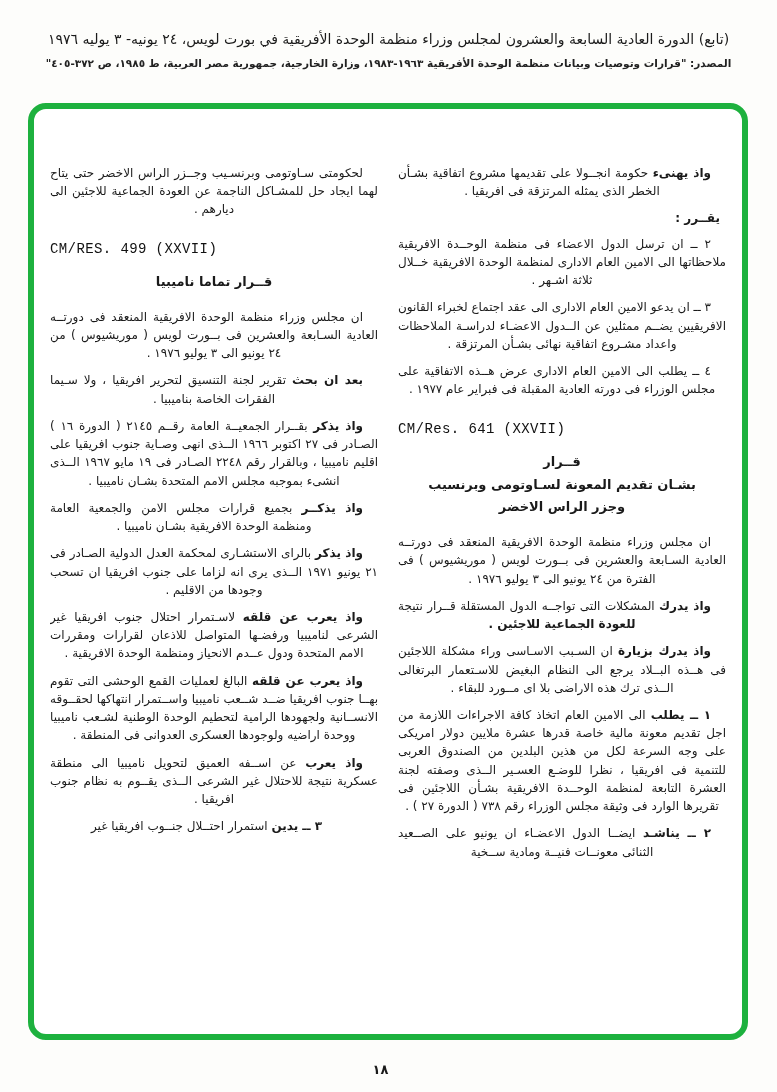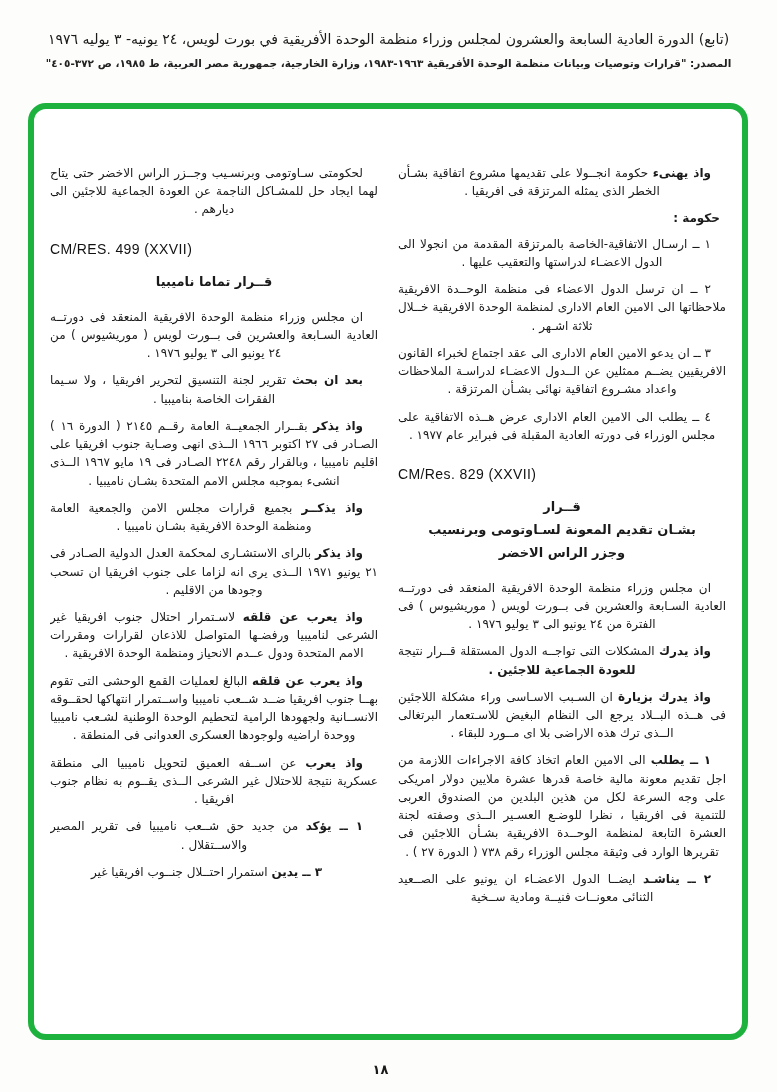--- a/index.html
+++ b/index.html
@@ -20,21 +20,21 @@
   }
   .col{
     flex:1 1 0;min-width:0;font-size:12px;line-height:1.52;
     text-align:justify;overflow:hidden;margin-top:39px;
   }
   .p{margin:0 0 9px;text-indent:15px;text-align:justify;text-align-last:center;}
   .p b{font-weight:bold;}
   .p.start{text-align:right;text-align-last:right;text-indent:6px;margin:2px 0 7px;}
   .ref{
     direction:ltr;text-align:left;unicode-bidi:isolate;
-    font-family:Liberation Sans, sans-serif;font-size:14px;letter-spacing:.4px;
+    font-family:Liberation Mono, monospace;font-size:14px;letter-spacing:.4px;
     margin:20px 2px 12px 0;color:#111;
   }
   .title{text-align:center;font-weight:bold;font-size:13px;margin:2px 0 16px;}
   .title .title-line{margin:3px 0;}
   .page-num{
     position:absolute;bottom:15px;left:0;right:16px;text-align:center;
     font-size:13px;font-weight:bold;letter-spacing:2px;
   }
 </style>
 </head>
@@ -43,26 +43,25 @@
 <div class="header">
   <div class="header-title">(تابع) الدورة العادية السابعة والعشرون لمجلس وزراء منظمة الوحدة الأفريقية في بورت لويس، ٢٤ يونيه- ٣ يوليه ١٩٧٦</div>
   <div class="header-source">المصدر: "قرارات وتوصيات وبيانات منظمة الوحدة الأفريقية ١٩٦٣-١٩٨٣، وزارة الخارجية، جمهورية مصر العربية، ط ١٩٨٥، ص ٣٧٢-٤٠٥"</div>
 </div>
 
 <div class="frame">
   <div class="content">
 
     <div class="col">
       <p class="p"><b>واذ يهنىء</b><span> حكومة انجــولا على تقديمها مشروع اتفاقية بشـأن الخطر الذى يمثله المرتزقة فى افريقيا .</span></p>
-      <p class="p start"><b>حكومة :</b></p>
-      <p class="p"><span>١ ــ ارسـال الاتفاقية-الخاصة بالمرتزقة المقدمة من انجولا الى الدول الاعضـاء لدراستها والتعقيب عليها .</span></p>
+      <p class="p start"><b>يقــرر :</b></p>
       <p class="p"><span>٢ ــ ان ترسل الدول الاعضاء فى منظمة الوحــدة الافريقية ملاحظاتها الى الامين العام الادارى لمنظمة الوحدة الافريقية خــلال ثلاثة اشـهر .</span></p>
       <p class="p"><span>٣ ــ ان يدعو الامين العام الادارى الى عقد اجتماع لخبراء القانون الافريقيين يضــم ممثلين عن الــدول الاعضـاء لدراسـة الملاحظات واعداد مشـروع اتفاقية نهائى بشـأن المرتزقة .</span></p>
       <p class="p"><span>٤ ــ يطلب الى الامين العام الادارى عرض هــذه الاتفاقية على مجلس الوزراء فى دورته العادية المقبلة فى فبراير عام ١٩٧٧ .</span></p>
-      <div class="ref">CM/Res. 829 (XXVII)</div>
+      <div class="ref">CM/Res. 641 (XXVII)</div>
       <div class="title">
         <div class="title-line">قــرار</div>
         <div class="title-line">بشـان تقديم المعونة لسـاوتومى وبرنسيب</div>
         <div class="title-line">وجزر الراس الاخضر</div>
       </div>
       <p class="p"><span>ان مجلس وزراء منظمة الوحدة الافريقية المنعقد فى دورتــه العادية السـابعة والعشرين فى بــورت لويس ( موريشيوس ) فى الفترة من ٢٤ يونيو الى ٣ يوليو ١٩٧٦ .</span></p>
       <p class="p"><b>واذ يدرك</b><span> المشكلات التى تواجــه الدول المستقلة قــرار نتيجة </span><b>للعودة الجماعية للاجئين .</b></p>
       <p class="p"><b>واذ يدرك بزيارة</b><span> ان السـبب الاسـاسى وراء مشكلة اللاجئين فى هــذه البــلاد يرجع الى النظام البغيض للاسـتعمار البرتغالى الــذى ترك هذه الاراضى بلا اى مــورد للبقاء .</span></p>
       <p class="p"><b>١ ــ يطلب</b><span> الى الامين العام اتخاذ كافة الاجراءات اللازمة من اجل تقديم معونة مالية خاصة قدرها عشرة ملايين دولار امريكى على وجه السرعة لكل من هذين البلدين من الصندوق العربى للتنمية فى افريقيا ، نظرا للوضـع العسـير الــذى وصفته لجنة العشرة التابعة لمنظمة الوحــدة الافريقية بشـأن اللاجئين فى تقريرها الوارد فى وثيقة مجلس الوزراء رقم ٧٣٨ ( الدورة ٢٧ ) .</span></p>
       <p class="p"><b>٢ ــ يناشـد</b><span> ايضــا الدول الاعضـاء ان يونيو على الصــعيد الثنائى معونــات فنيــة ومادية ســخية</span></p>
@@ -75,20 +74,19 @@
         <div class="title-line">قــرار تماما ناميبيا</div>
       </div>
       <p class="p"><span>ان مجلس وزراء منظمة الوحدة الافريقية المنعقد فى دورتــه العادية السـابعة والعشرين فى بــورت لويس ( موريشيوس ) من ٢٤ يونيو الى ٣ يوليو ١٩٧٦ .</span></p>
       <p class="p"><b>بعد ان بحث</b><span> تقرير لجنة التنسيق لتحرير افريقيا ، ولا سـيما الفقرات الخاصة بناميبيا .</span></p>
       <p class="p"><b>واذ يذكر</b><span> بقــرار الجمعيــة العامة رقــم ٢١٤٥ ( الدورة ١٦ ) الصـادر فى ٢٧ اكتوبر ١٩٦٦ الــذى انهى وصـاية جنوب افريقيا على اقليم ناميبيا ، وبالقرار رقم ٢٢٤٨ الصـادر فى ١٩ مايو ١٩٦٧ الــذى انشىء بموجبه مجلس الامم المتحدة بشـان ناميبيا .</span></p>
       <p class="p"><b>واذ يذكــر</b><span> بجميع قرارات مجلس الامن والجمعية العامة ومنظمة الوحدة الافريقية بشـان ناميبيا .</span></p>
       <p class="p"><b>واذ يذكر</b><span> بالراى الاستشـارى لمحكمة العدل الدولية الصـادر فى ٢١ يونيو ١٩٧١ الــذى يرى انه لزاما على جنوب افريقيا ان تسحب وجودها من الاقليم .</span></p>
       <p class="p"><b>واذ يعرب عن قلقه</b><span> لاسـتمرار احتلال جنوب افريقيا غير الشرعى لناميبيا ورفضـها المتواصل للاذعان لقرارات ومقررات الامم المتحدة ودول عــدم الانحياز ومنظمة الوحدة الافريقية .</span></p>
       <p class="p"><b>واذ يعرب عن قلقه</b><span> البالغ لعمليات القمع الوحشى التى تقوم بهــا جنوب افريقيا ضــد شــعب ناميبيا واســتمرار انتهاكها لحقــوقه الانســانية ولجهودها الرامية لتحطيم الوحدة الوطنية لشـعب ناميبيا ووحدة اراضيه ولوجودها العسكرى العدوانى فى المنطقة .</span></p>
       <p class="p"><b>واذ يعرب</b><span> عن اســفه العميق لتحويل ناميبيا الى منطقة عسكرية نتيجة للاحتلال غير الشرعى الــذى يقــوم به نظام جنوب افريقيا .</span></p>
-      <p class="p"><b>١ ــ يؤكد</b><span> من جديد حق شــعب ناميبيا فى تقرير المصير والاســتقلال .</span></p>
       <p class="p"><b>٣ ــ يدين</b><span> استمرار احتــلال جنــوب افريقيا غير</span></p>
     </div>
 
   </div>
 </div>
 
 <div class="page-num">١٨</div>
 
 </body></html>

